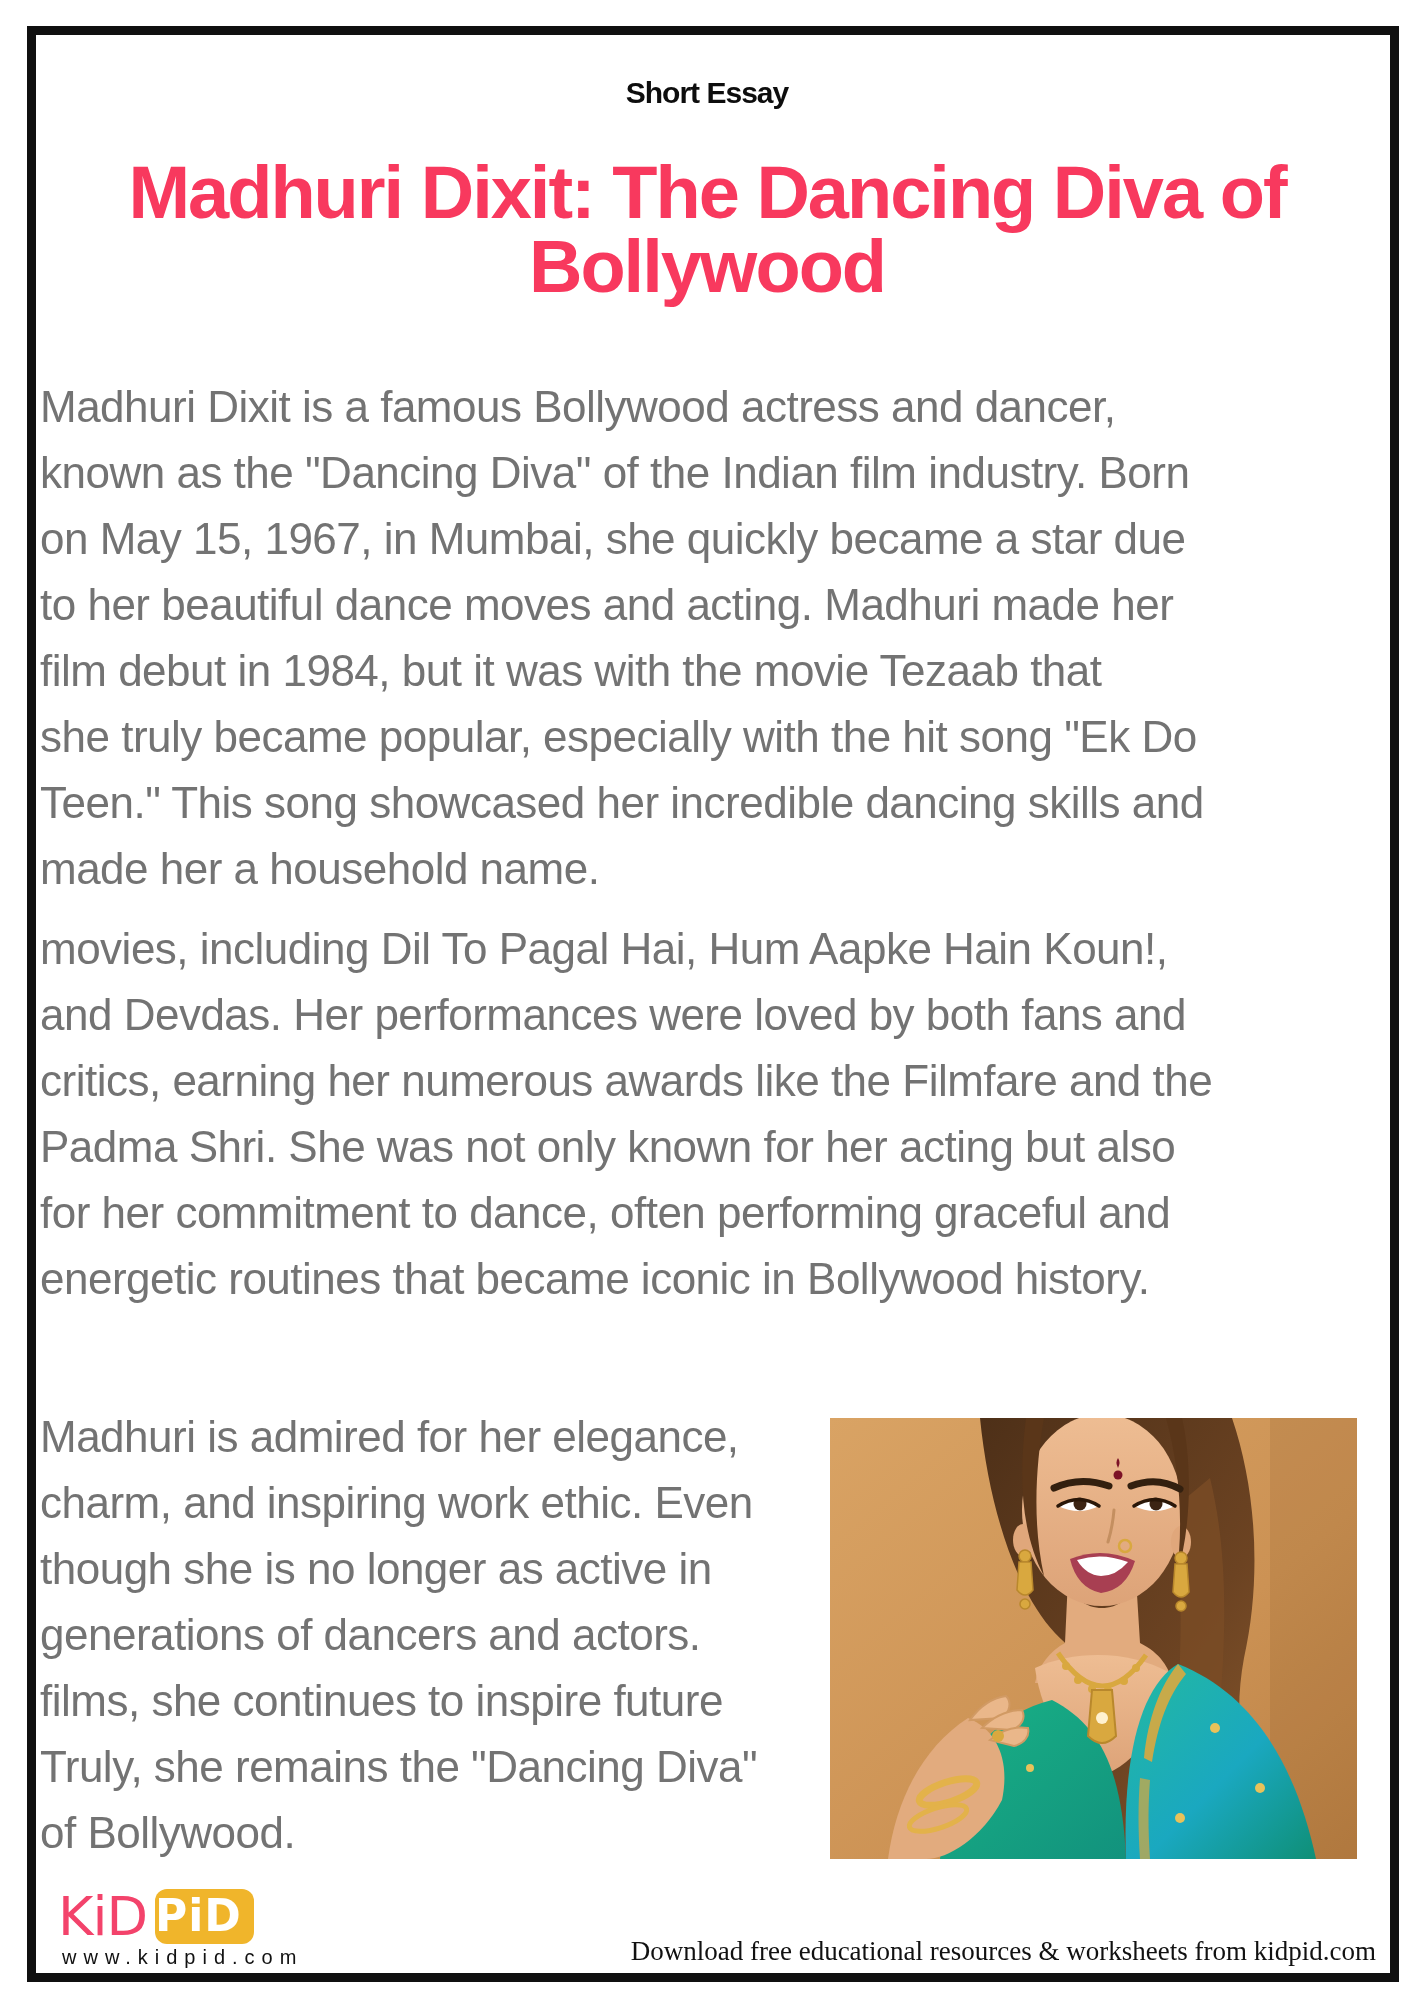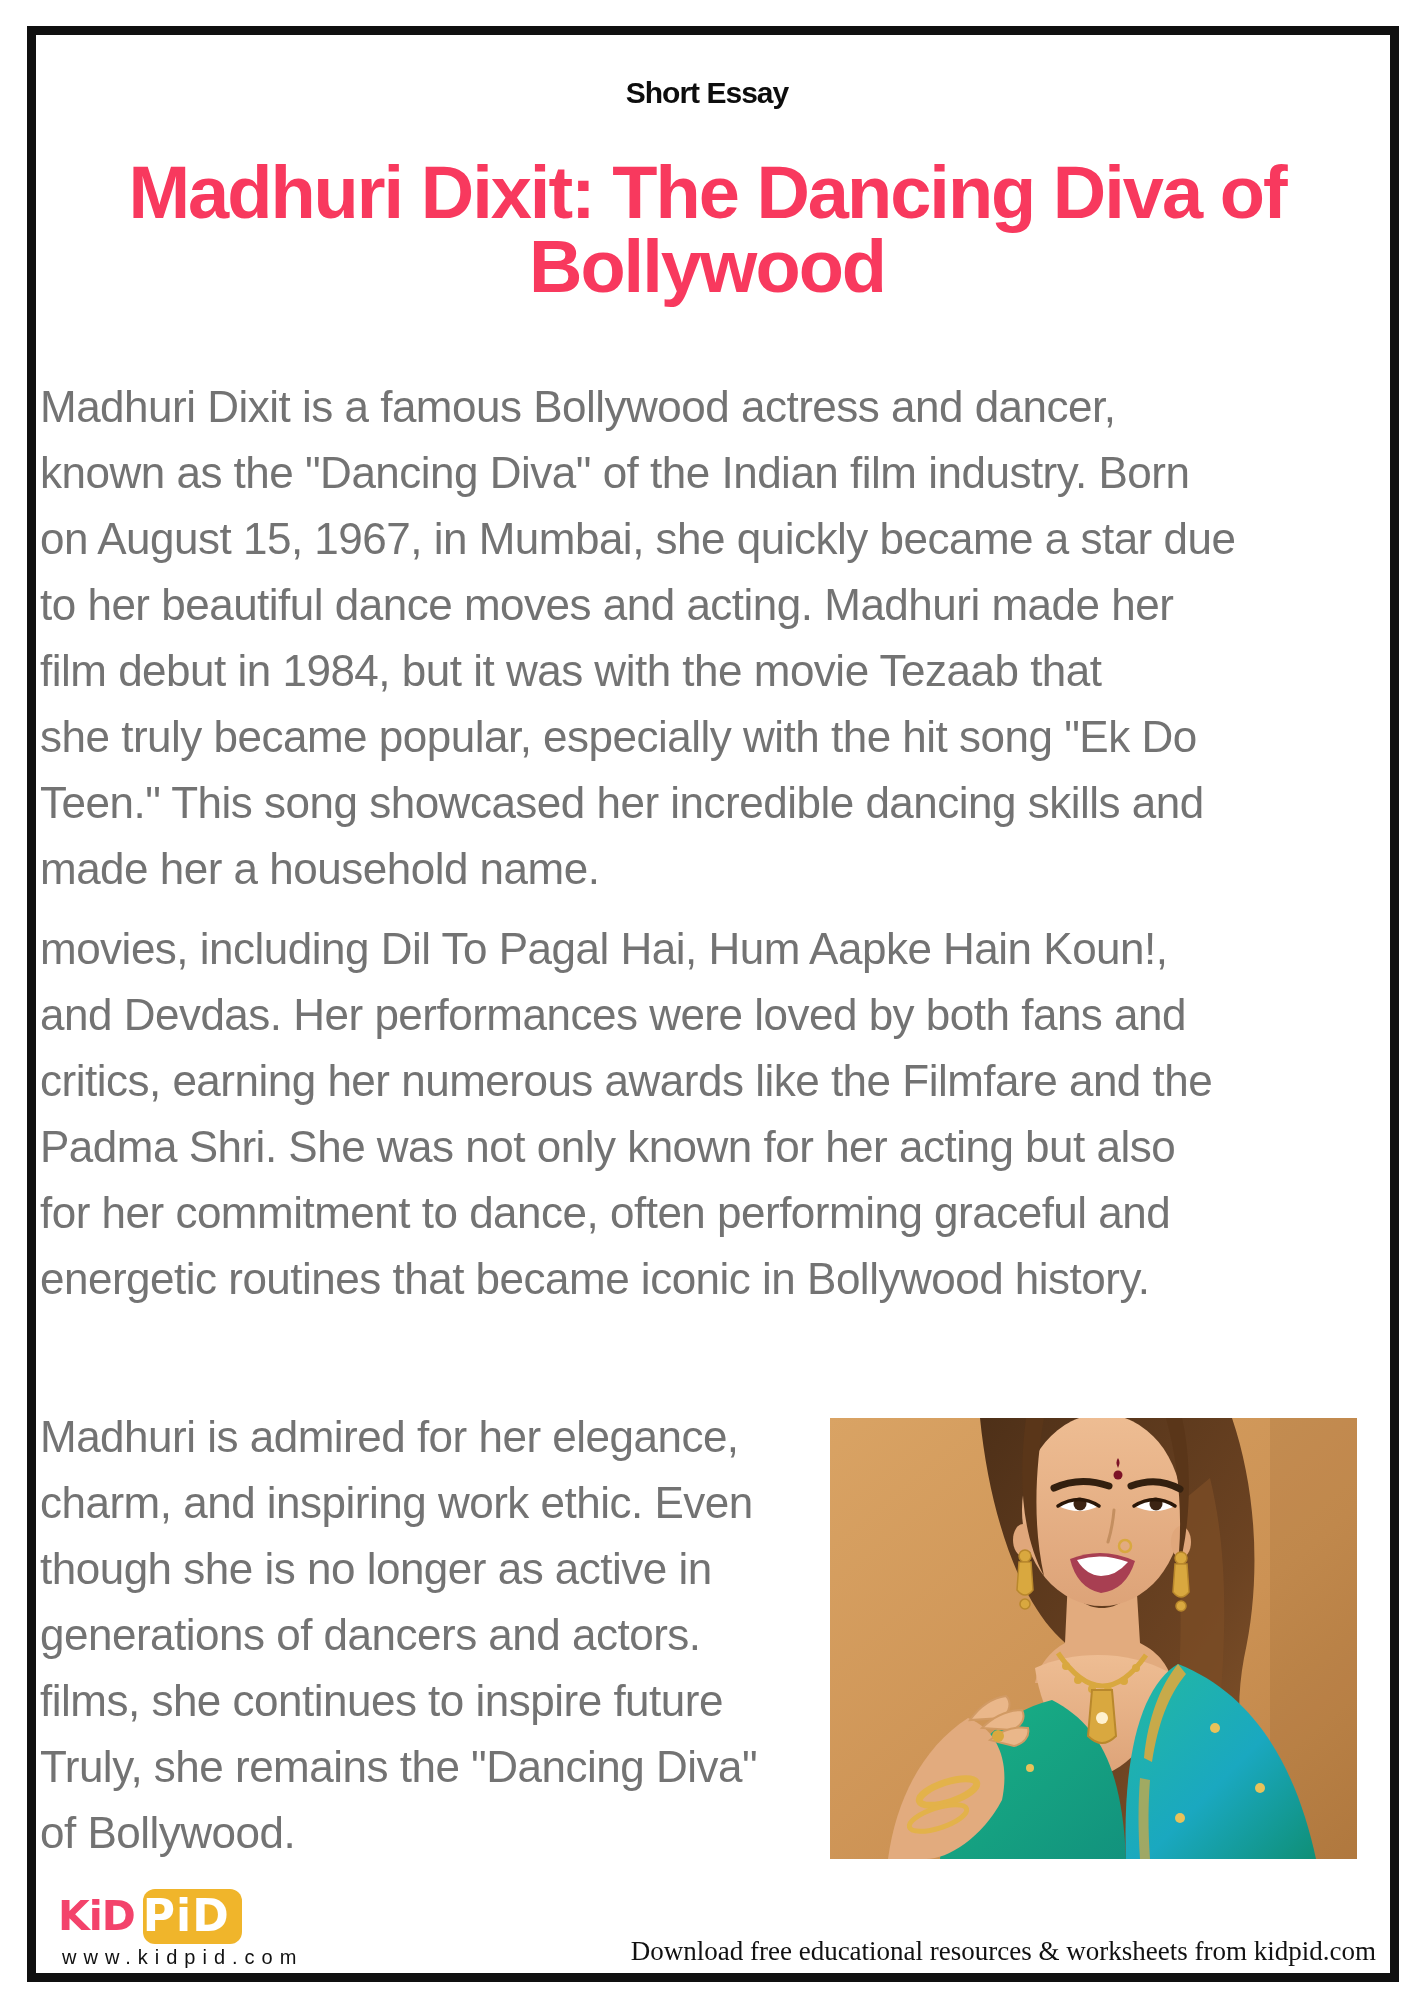--- a/index.html
+++ b/index.html
@@ -28,21 +28,21 @@
   .para1{ top:374px; width:1340px; }
   .para2{ top:916px; width:1340px; }
   .para3{ top:1404px; width:800px; }
   .photo{
     position:absolute; left:830px; top:1418px; width:527px; height:441px;
     overflow:hidden;
   }
   .photo svg{ display:block; }
   .logo{ position:absolute; left:58px; top:1884px; height:64px; display:flex; align-items:center; }
   .logo-kid{
-    font-family:"DejaVu Sans", sans-serif; font-size:41px; font-weight:700;
+    font-family:"DejaVu Sans", sans-serif; font-size:54px; font-weight:400;
     letter-spacing:-1px; color:#F3436B;
   }
   .logo-box{
     display:inline-block; margin-left:8px; background:#F0B52B; border-radius:12px;
     padding:1px 12px 3px 0;
   }
   .logo-pid{
     font-family:"DejaVu Sans", sans-serif; font-size:44px; font-weight:800;
     color:#ffffff; letter-spacing:1px;
   }
@@ -65,21 +65,21 @@
   <div class="essay-header">Short Essay</div>
 
   <div class="essay-title">
     <div>Madhuri Dixit: The Dancing Diva of</div>
     <div>Bollywood</div>
   </div>
 
   <div class="para para1">
       <div class="essay-line">Madhuri Dixit is a famous Bollywood actress and dancer,</div>
       <div class="essay-line">known as the "Dancing Diva" of the Indian film industry. Born</div>
-      <div class="essay-line">on August 15, 1967, in Mumbai, she quickly became a star due</div>
+      <div class="essay-line">on May 15, 1967, in Mumbai, she quickly became a star due</div>
       <div class="essay-line">to her beautiful dance moves and acting. Madhuri made her</div>
       <div class="essay-line">film debut in 1984, but it was with the movie Tezaab that</div>
       <div class="essay-line">she truly became popular, especially with the hit song "Ek Do</div>
       <div class="essay-line">Teen." This song showcased her incredible dancing skills and</div>
       <div class="essay-line">made her a household name.</div>
     </div>
 
   <div class="para para2">
       <div class="essay-line">movies, including Dil To Pagal Hai, Hum Aapke Hain Koun!,</div>
       <div class="essay-line">and Devdas. Her performances were loved by both fans and</div>

